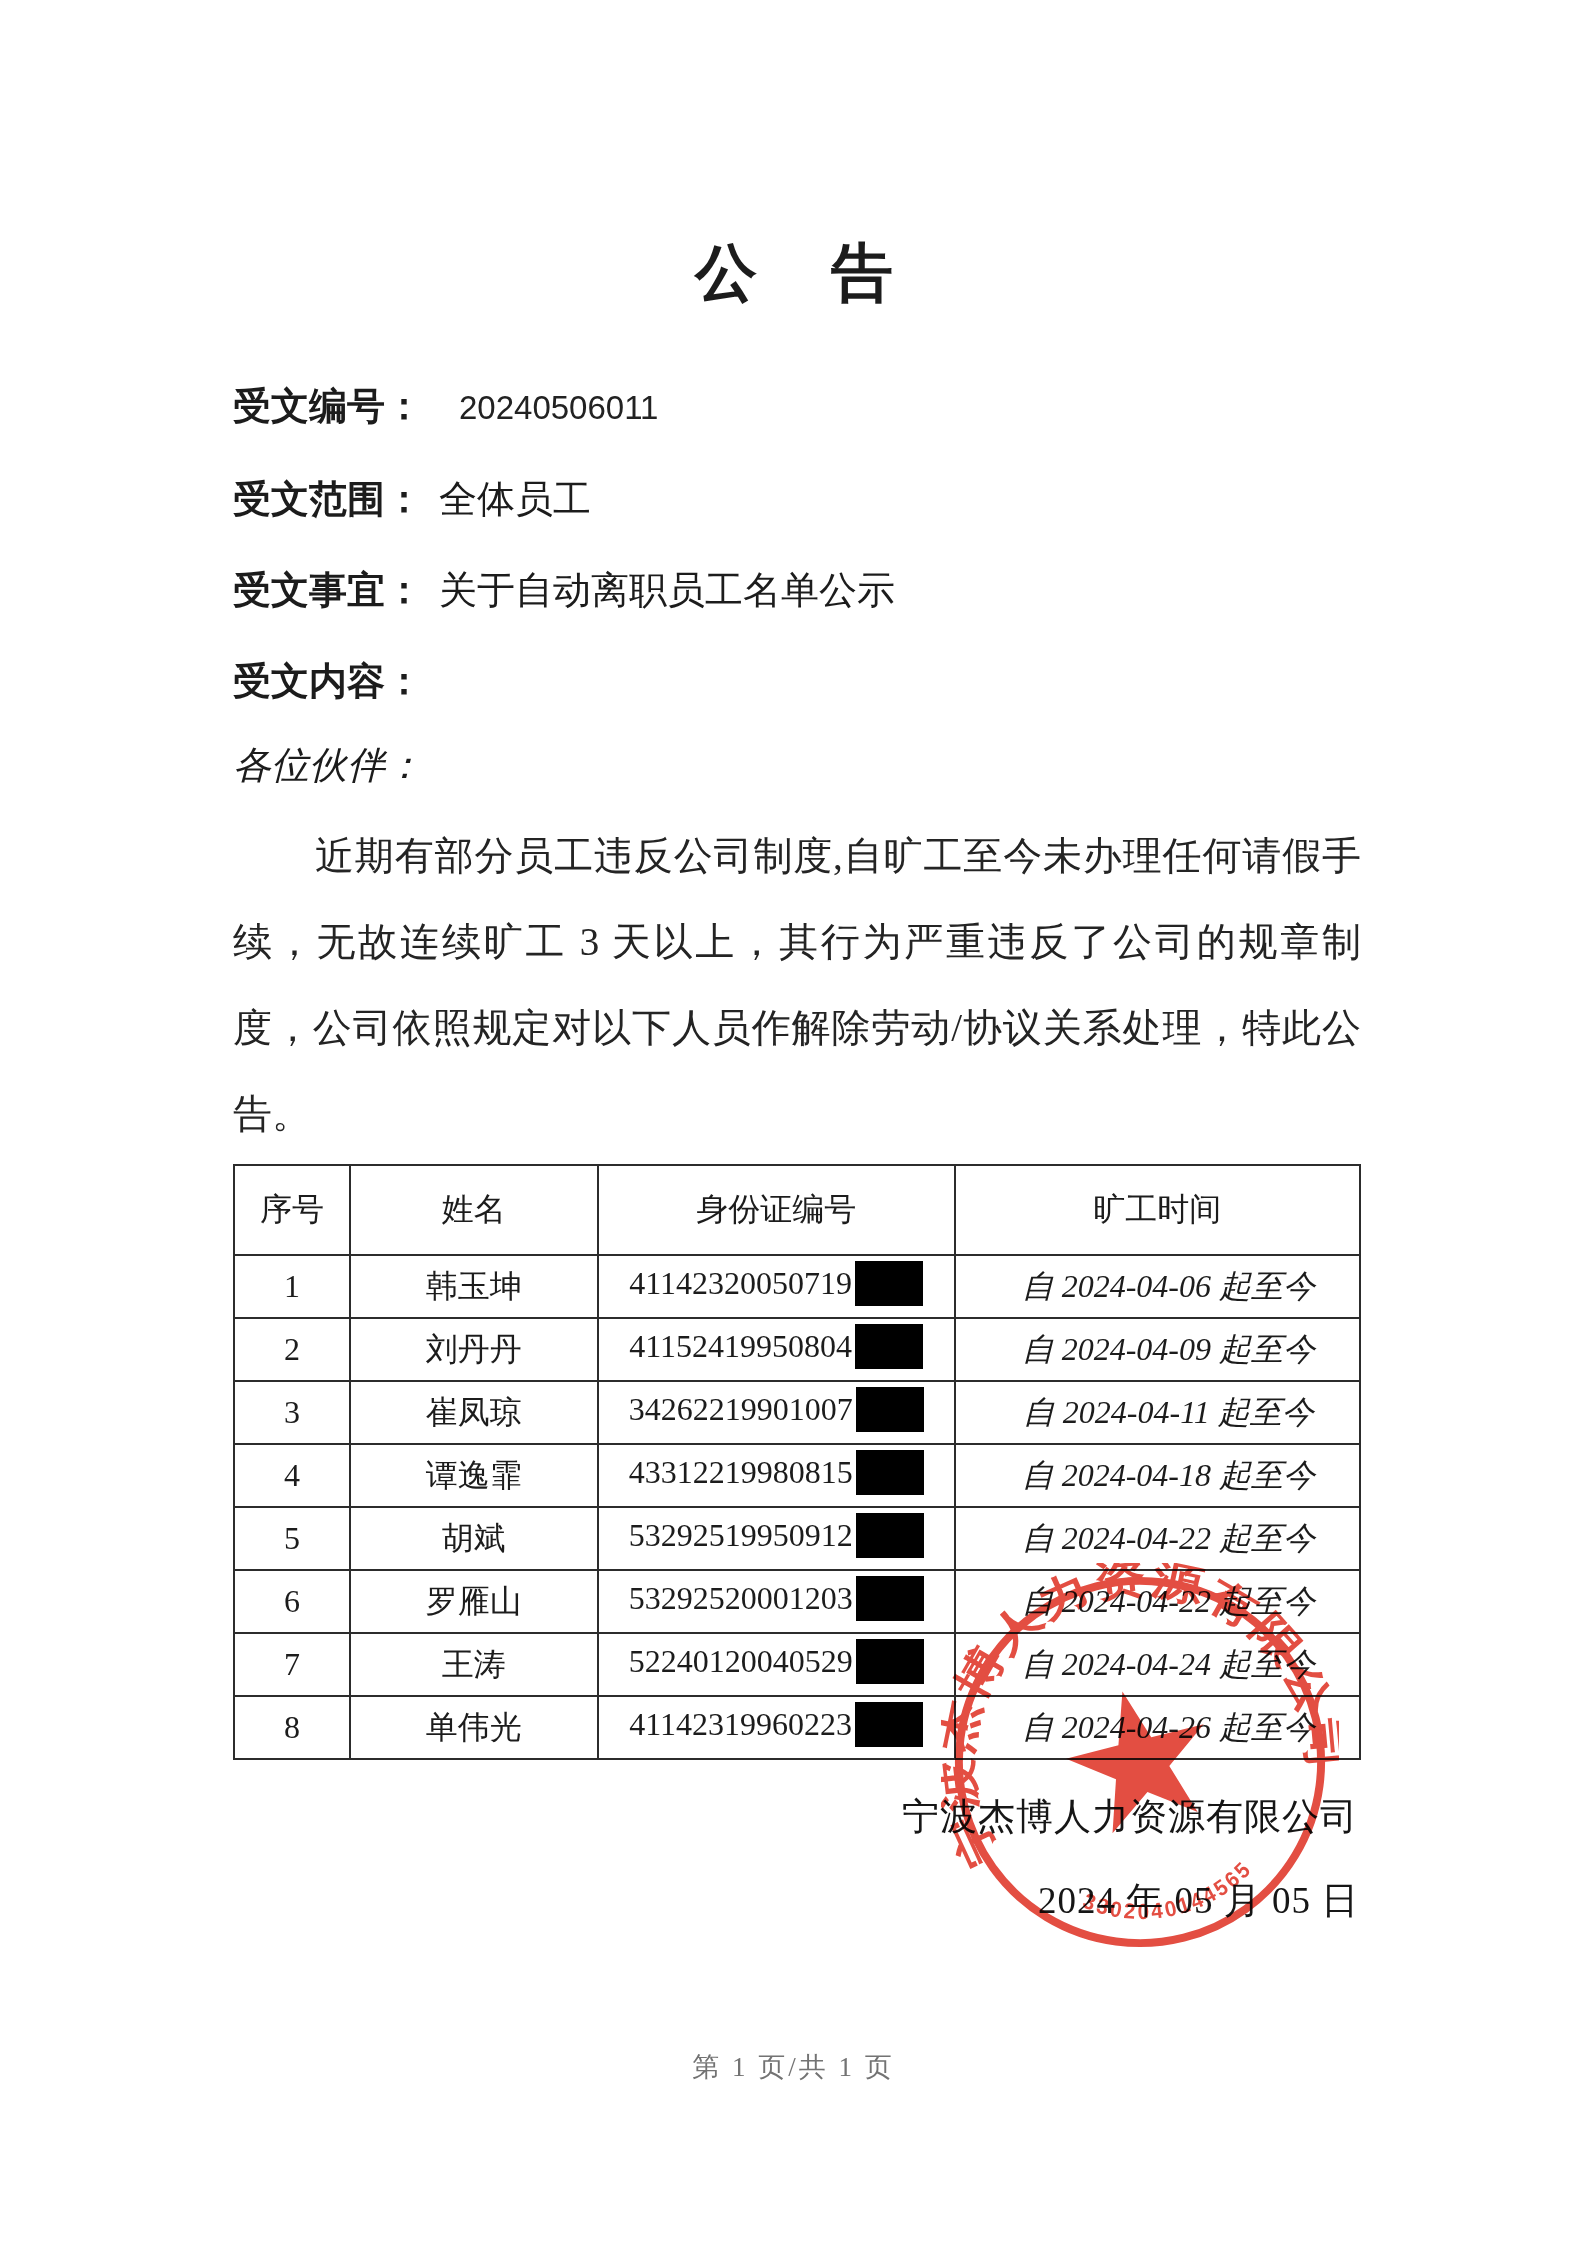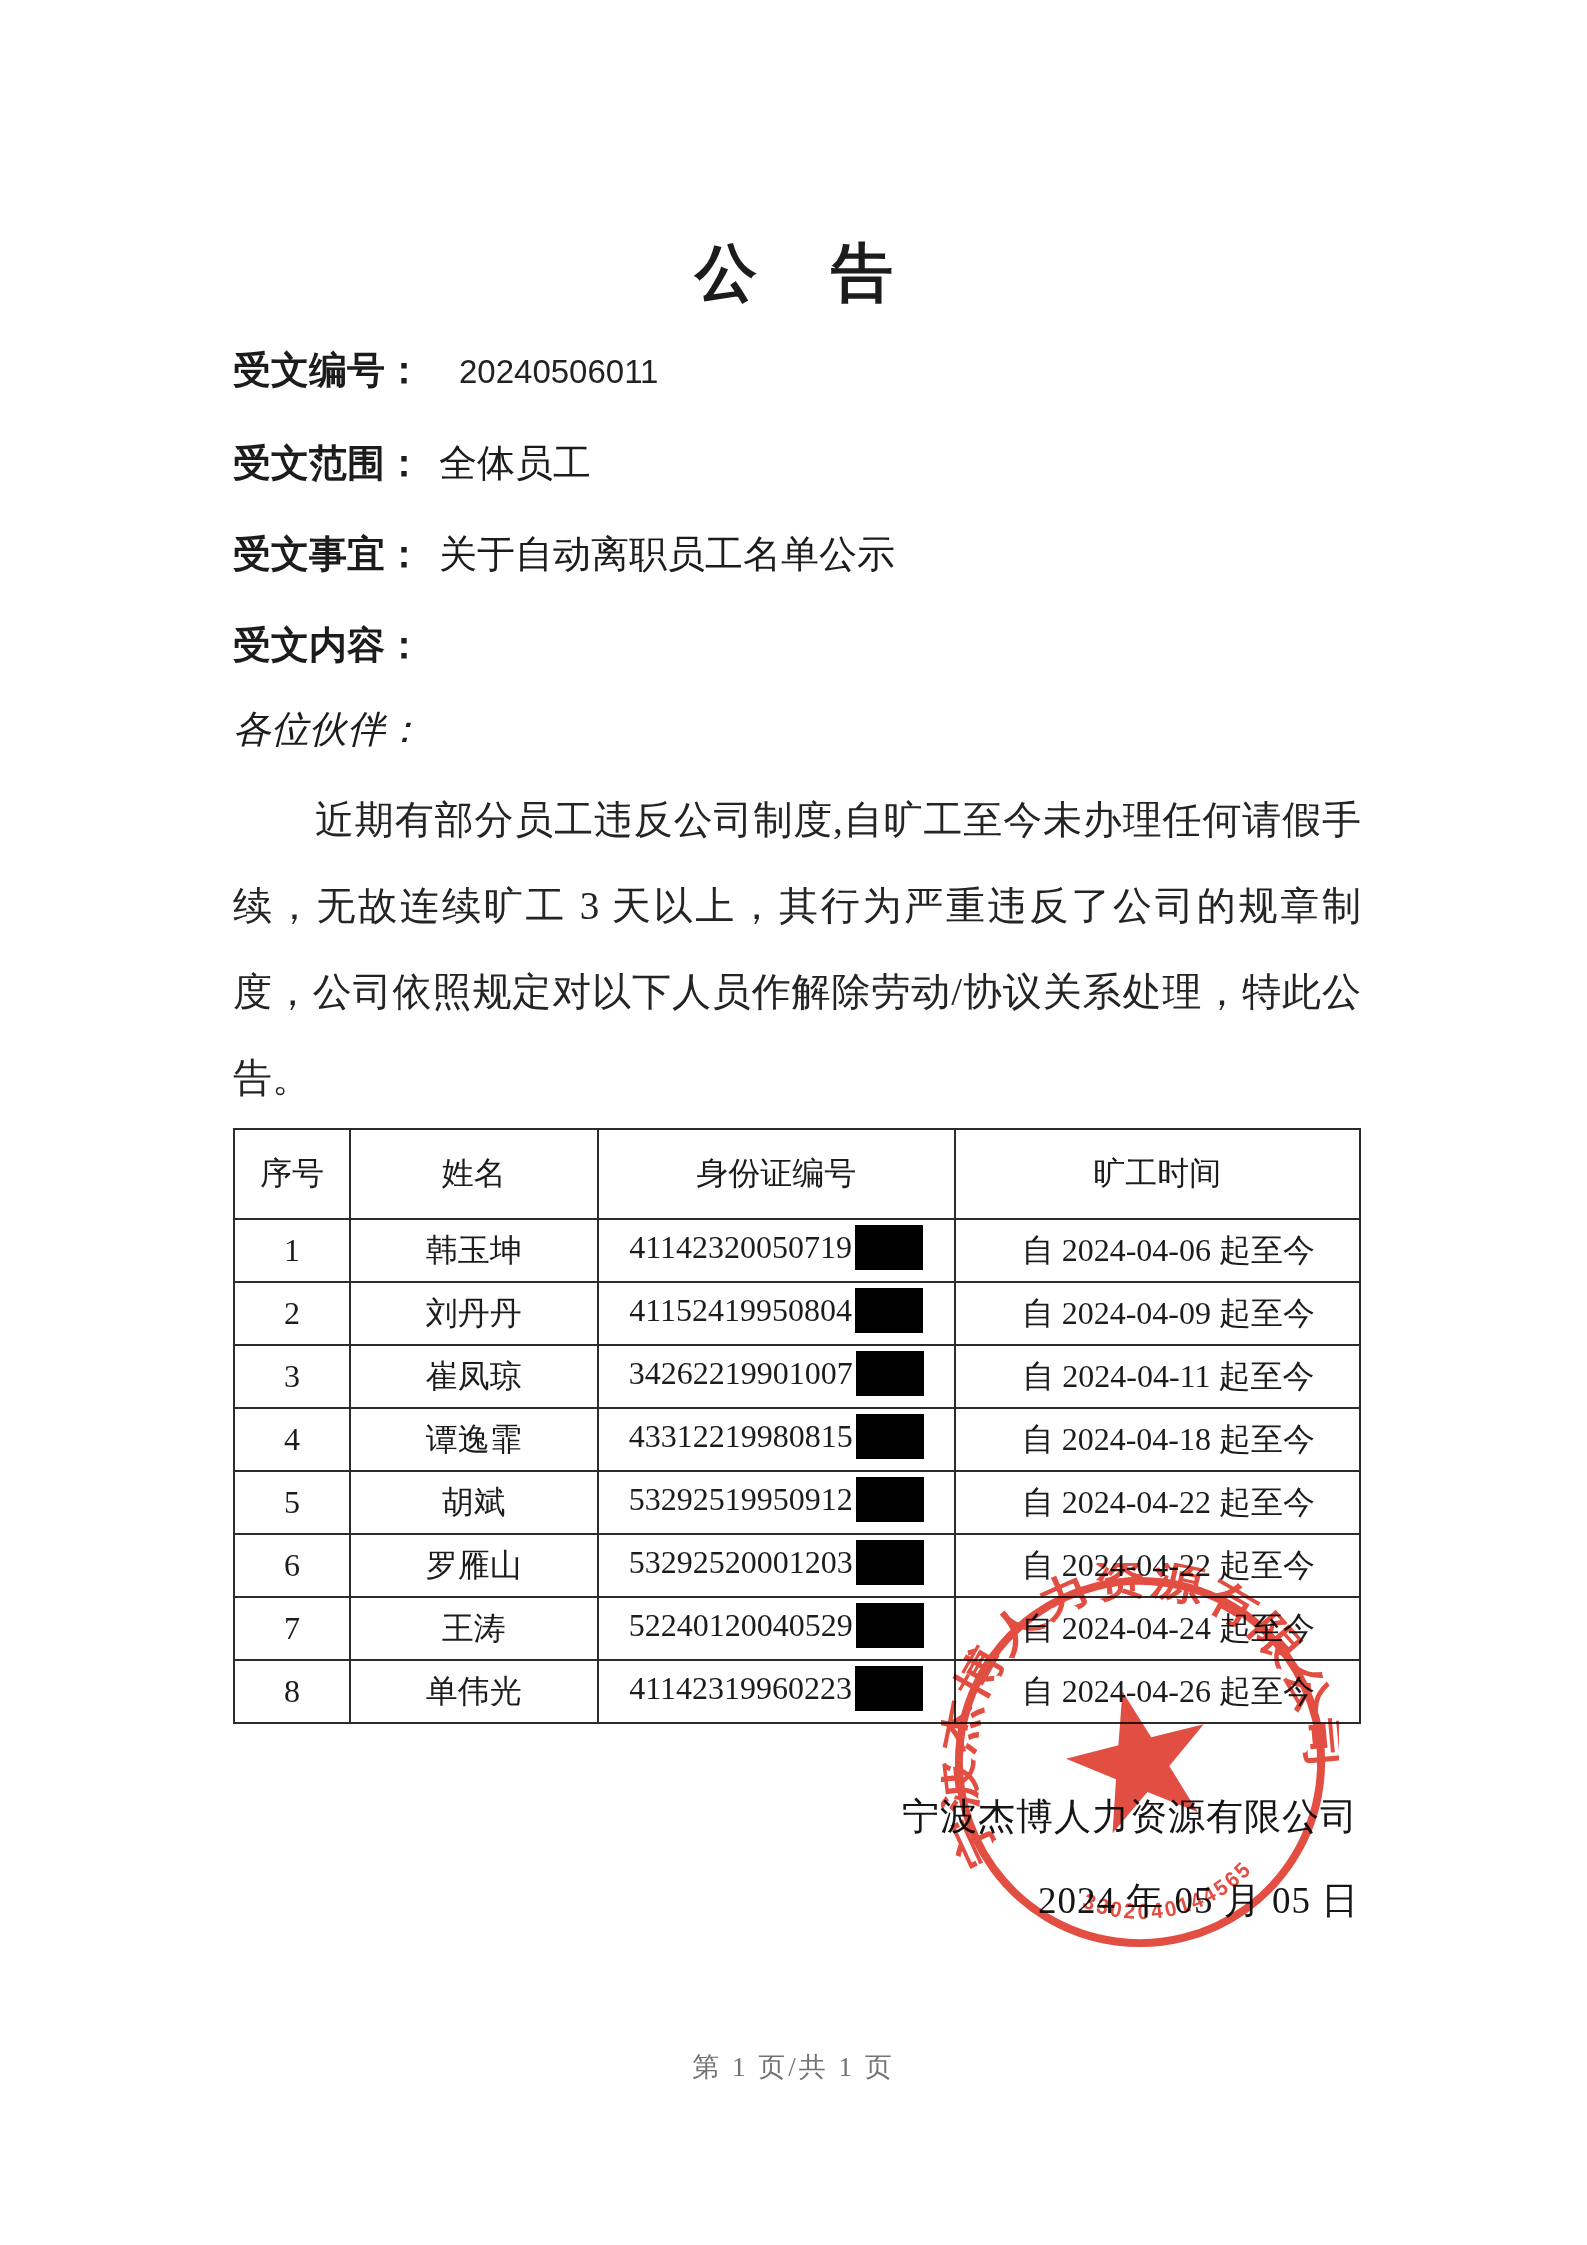--- a/index.html
+++ b/index.html
@@ -18,21 +18,21 @@
   }
   .doc-title {
     padding-top:242px;
     text-align:center;
     font-size:62px;
     font-weight:700;
     letter-spacing:6px;
     line-height:1;
   }
   .field-row { margin-top:47px; font-size:38px; line-height:44px; }
-  .field-row.first { margin-top:44px; }
+  .field-row.first { margin-top:80px; }
   .field-label { font-weight:700; }
   .field-value { margin-left:16px; }
   .field-value.num {
     font-family:"Liberation Sans","DejaVu Sans",sans-serif;
     font-size:33px; margin-left:36px; color:#222;
   }
   .salutation { margin-top:40px; font-size:38px; line-height:44px;font-style:italic; }
   .body-paragraph {
     margin-top:26px;
     font-size:39px;
@@ -63,21 +63,21 @@
   td.cell-no, td.cell-id-num { font-family:"Liberation Serif","DejaVu Serif",serif; }
   td.cell-id-num { font-size:33px; white-space:nowrap; }
   .redact {
     display:inline-block;
     width:68px; height:45px;
     background:#000;
     vertical-align:middle;
     margin-left:3px;
     transform:translateY(-3px);
   }
-  td.cell-time { text-align:left; padding-left:22px; }
+  td.cell-time { text-align:left; padding-left:22px;font-style:italic; }
   .company-signature {
     position:absolute; left:902px; top:1792px;
     font-size:37px; letter-spacing:1px; color:#161616;
     white-space:nowrap;
   }
   .signature-date {
     position:absolute; left:1038px; top:1876px;
     font-size:37px; letter-spacing:1px; color:#161616;
     white-space:nowrap;
   }

